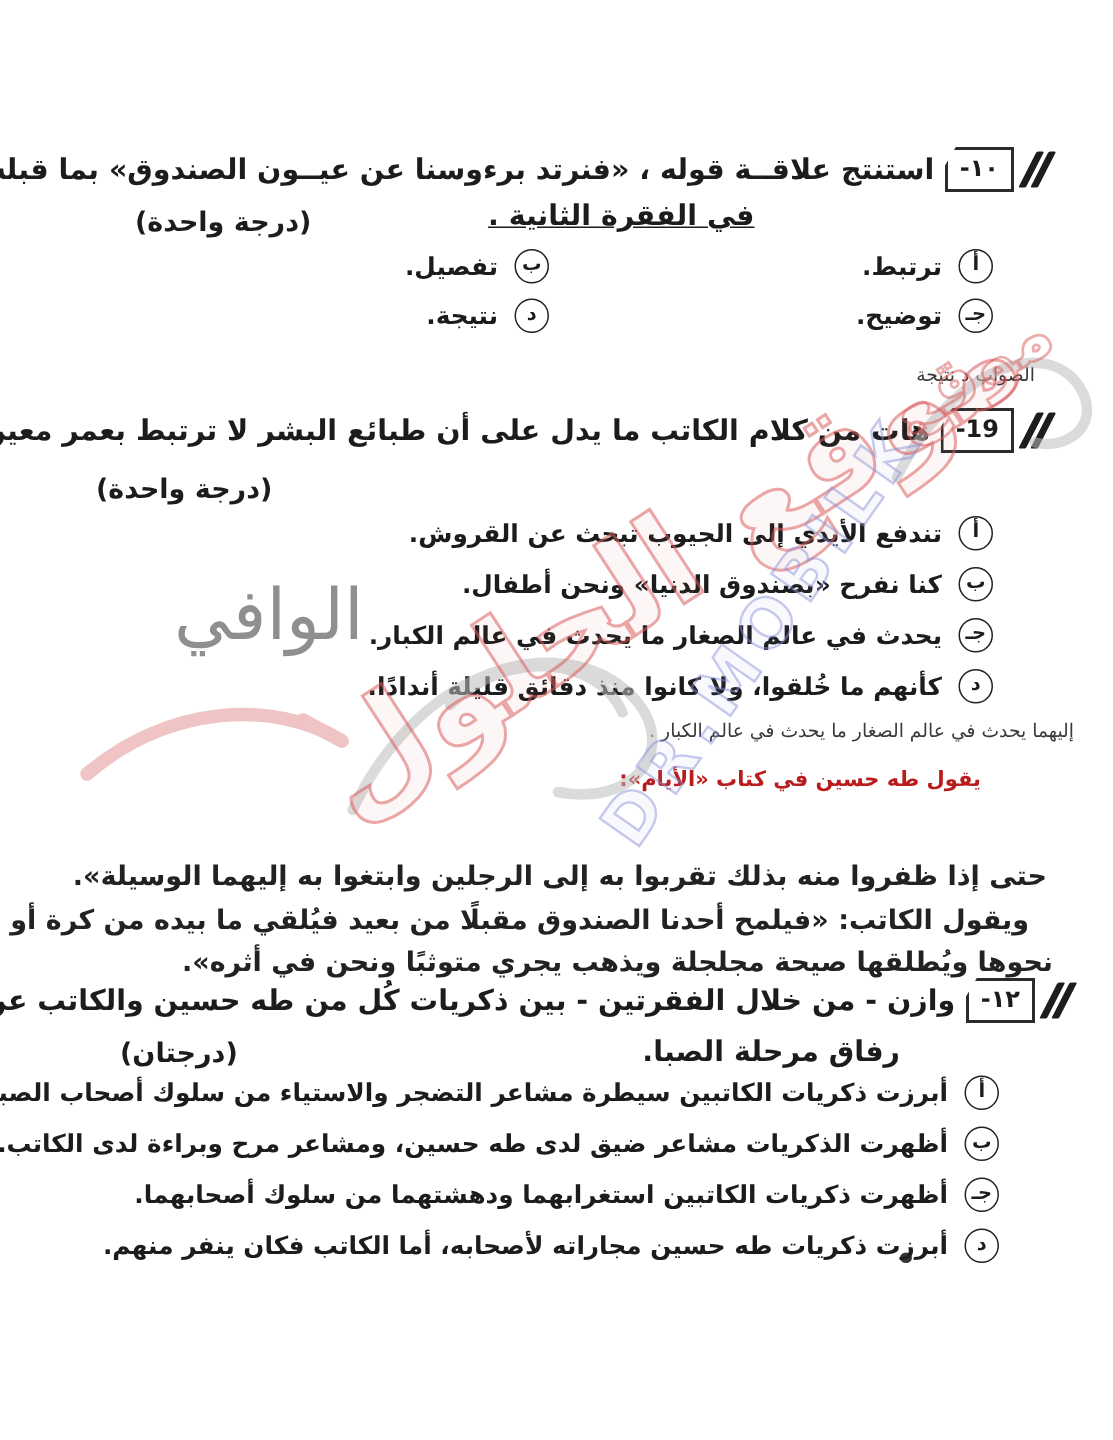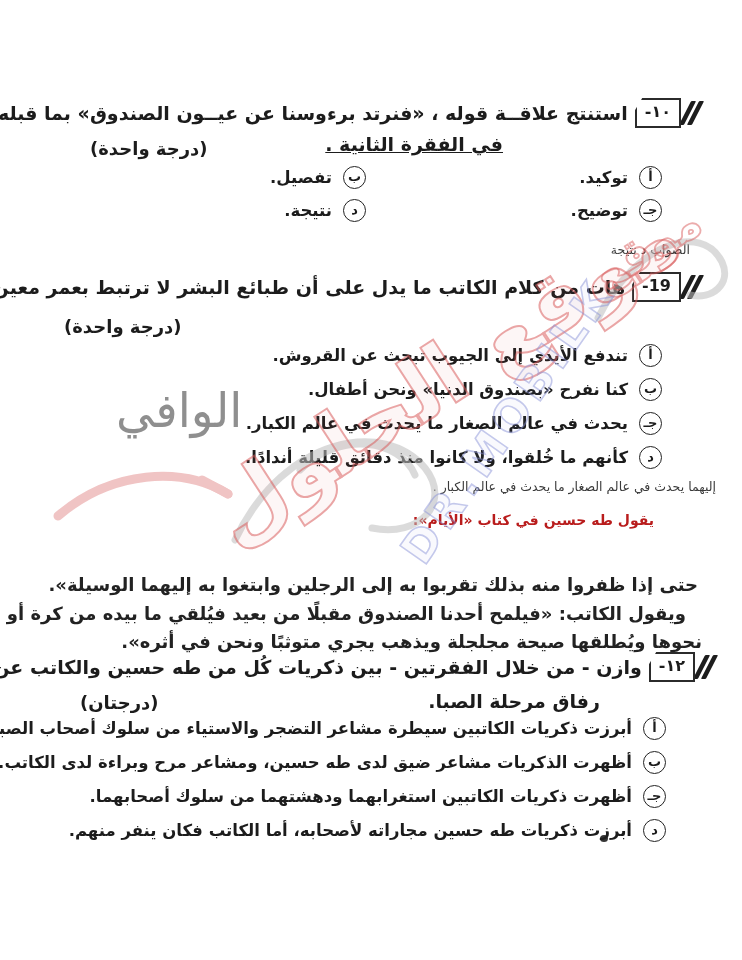--- a/index.html
+++ b/index.html
@@ -5,21 +5,21 @@
   html,body{margin:0;padding:0;background:#e8e8e8;}
   .page{
     position:relative;width:742px;height:960px;background:#ffffff;
     overflow:hidden;font-family:"DejaVu Sans",sans-serif;color:#1c1c1c;
   }
   
   .qhead{
     position:absolute;display:flex;direction:rtl;align-items:center;gap:7px;
     font-weight:bold;font-size:19px;white-space:nowrap;color:#1c1c1c;z-index:1;
   }
-  .qmark{display:inline-flex;direction:rtl;align-items:center;gap:3px;flex:none;}
+  .qmark{display:inline-flex;direction:rtl;align-items:center;gap:8px;flex:none;}
   .qslash{display:flex;gap:3px;margin-left:1px;}
   .qslash i{display:block;width:5px;height:24px;background:#1d1d1d;transform:skewX(-27deg);border-radius:1px;}
   .qtag{
     border:2px solid #2b2b2b;background:#fff;padding:1px 8px 3px 8px;
     font-weight:bold;font-size:16px;line-height:22px;
     clip-path:polygon(0 42%,16% 0,100% 0,100% 100%,0 100%);
   }
   
   .l2text{position:absolute;direction:rtl;font-weight:bold;font-size:19px;white-space:nowrap;z-index:1;}
   .marks{position:absolute;direction:rtl;font-weight:bold;font-size:18px;white-space:nowrap;z-index:1;}
@@ -59,21 +59,21 @@
         </span>
       <span class="qtag">١٠-</span>
     </span>
     <span>استنتج علاقــة قوله ، «فنرتد برءوسنا عن عيــون الصندوق» بما قبله</span>
   </div>
   <div class="l2text" style="top:133px;right:239px;text-decoration:underline;">في الفقرة الثانية .</div>
   <div class="marks" style="top:138px;left:90px;">(درجة واحدة)</div>
 
   <div class="opt" style="top:166px;right:80px;">
     <span class="circ">أ</span>
-    <span>توكيد.</span>
+    <span>ترتبط.</span>
   </div>
   <div class="opt" style="top:166px;right:376px;">
     <span class="circ">ب</span>
     <span>تفصيل.</span>
   </div>
   <div class="opt" style="top:199px;right:80px;">
     <span class="circ">جـ</span>
     <span>توضيح.</span>
   </div>
   <div class="opt" style="top:199px;right:376px;">

